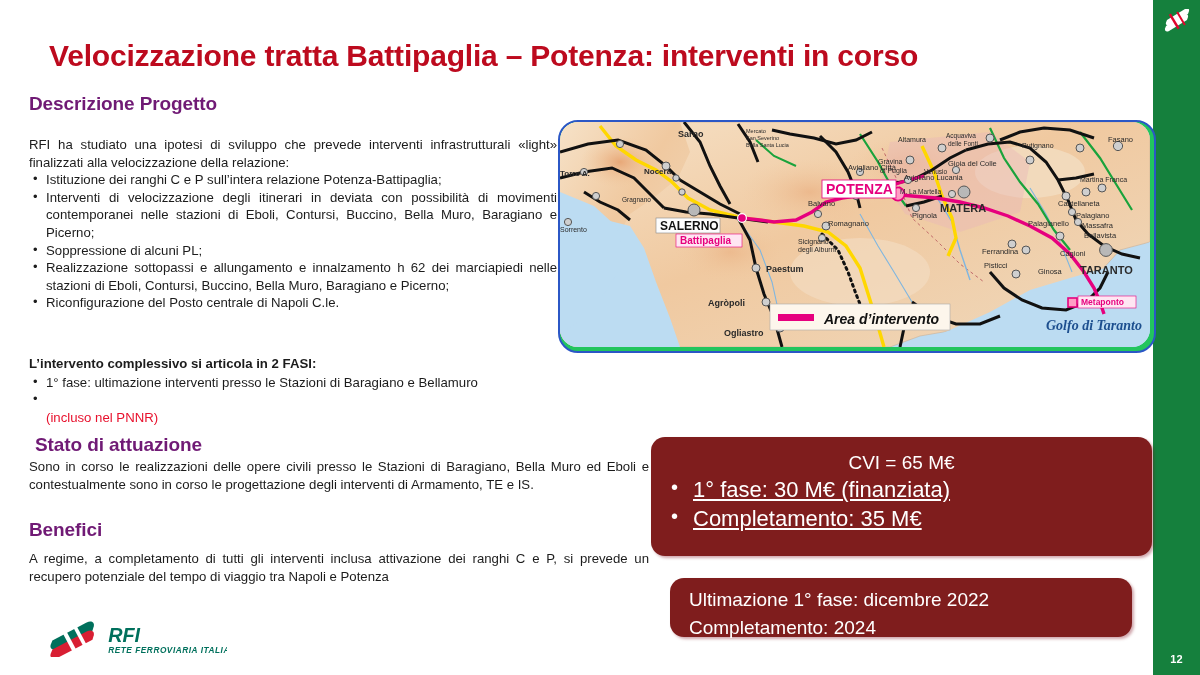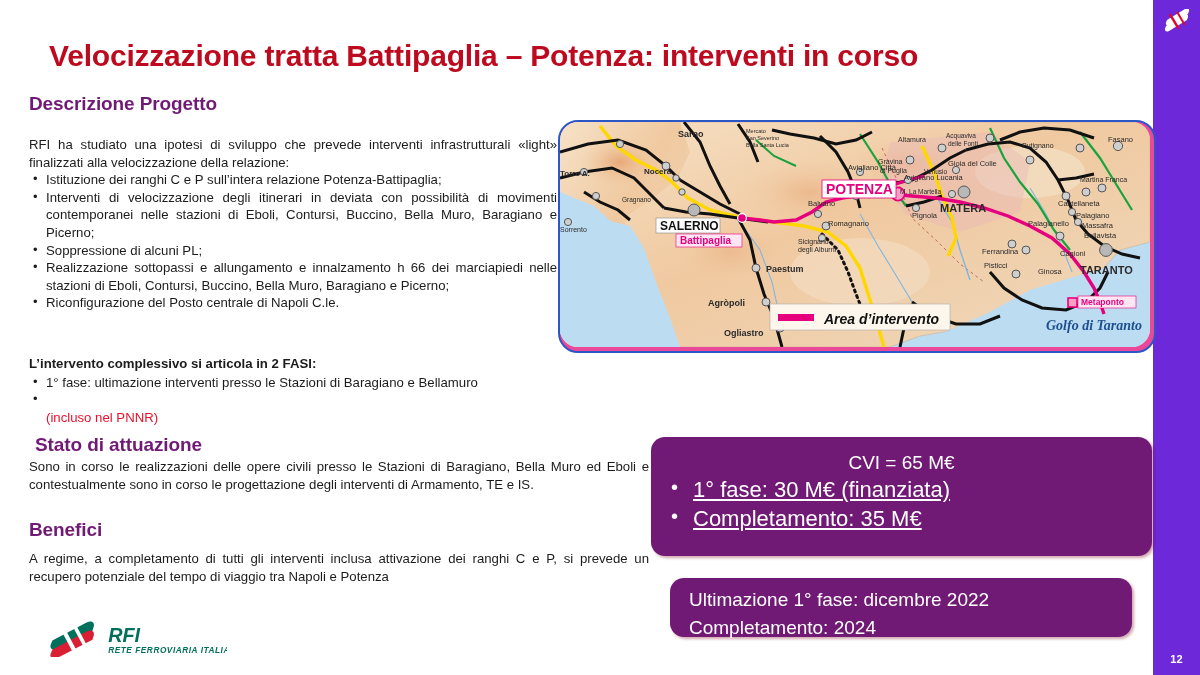--- a/index.html
+++ b/index.html
@@ -7,21 +7,21 @@
   body{
     width:1200px;height:675px;position:relative;overflow:hidden;
     font-family:"Liberation Sans", sans-serif;
     color:#231f20;
   }
   .slide{position:absolute;inset:0;background:#fff;}
 
   
   .right-rail{
     position:absolute;top:0;right:0;width:47px;height:675px;
-    background:#6d28d9;
+    background:#15803d;
   }
   .rail-logo{
     position:absolute;top:9px;left:9px;width:30px;height:26px;
   }
   .page-number{
     position:absolute;bottom:10px;left:0;width:47px;text-align:center;
     color:#ffffff;font-size:11px;font-weight:bold;letter-spacing:.2px;
   }
 
   
@@ -55,21 +55,21 @@
   }
   #desc-block{left:29px;top:136px;width:528px;}
   #fasi-block{left:29px;top:355px;width:540px;}
   #fasi-block .fasi-title{font-weight:bold;margin-bottom:1px;}
   .pnnr{color:#e8112d;}
   #stato-block{left:29px;top:458px;width:620px;}
   #benefici-block{left:29px;top:550px;width:620px;}
 
   
   .callout{
-    position:absolute;background:#701a75;border-radius:14px;color:#ffffff;
+    position:absolute;background:#7f1d1d;border-radius:14px;color:#ffffff;
     box-shadow:2px 2px 3px rgba(120,0,20,.35);
   }
   #callout-cvi{left:651px;top:437px;width:501px;height:119px;}
   #callout-cvi .cvi-head{
     text-align:center;font-size:19px;line-height:24px;padding-top:14px;font-weight:400;
   }
   #callout-cvi ul{margin:0;padding:0 0 0 10px;list-style:none;}
   #callout-cvi li{
     position:relative;padding-left:32px;font-size:22px;line-height:29px;text-decoration:underline;
   }
@@ -82,21 +82,21 @@
   }
   #callout-date .dl.first{padding-top:8px;}
 
   
   .rfi-logo{position:absolute;left:47px;top:617px;width:180px;height:40px;}
 
   
   .map-frame{
     position:absolute;left:558px;top:120px;width:594px;height:229px;
     border:2px solid #2b57c6;border-radius:20px;overflow:hidden;
-    background:#ec4899;
+    background:#22c55e;
   }
   .map-frame svg{display:block;}
 </style>
 </head>
 <body>
 
 <div class="slide">
 
   <div class="right-rail">
     <svg class="rail-logo" viewBox="0 0 60 52">
@@ -112,21 +112,21 @@
   <div class="slide-title">Velocizzazione tratta  Battipaglia – Potenza: interventi in corso</div>
 
   <div class="heading" id="h-descrizione">Descrizione Progetto</div>
 
   <div class="body-text" id="desc-block">
     <p>RFI ha studiato una ipotesi di sviluppo che prevede interventi infrastrutturali «light» finalizzati alla velocizzazione della relazione:</p>
     <ul>
       <li>Istituzione dei ranghi C e P sull’intera relazione Potenza-Battipaglia;</li>
       <li>Interventi di velocizzazione degli itinerari in deviata con possibilità di movimenti contemporanei nelle stazioni di Eboli, Contursi, Buccino, Bella Muro, Baragiano  e Picerno;</li>
       <li>Soppressione di alcuni PL;</li>
-      <li>Realizzazione sottopassi e allungamento e innalzamento h 66 dei marciapiedi nelle stazioni di Eboli, Contursi, Buccino, Bella Muro, Baragiano  e Picerno;</li>
+      <li>Realizzazione sottopassi e allungamento e innalzamento h 62 dei marciapiedi nelle stazioni di Eboli, Contursi, Buccino, Bella Muro, Baragiano  e Picerno;</li>
       <li>Riconfigurazione del Posto centrale di Napoli C.le.</li>
     </ul>
   </div>
 
   <div class="body-text" id="fasi-block">
     <p class="fasi-title">L’intervento complessivo si articola in 2 FASI:</p>
     <ul>
       <li>1° fase: ultimazione interventi presso le Stazioni di Baragiano e Bellamuro</li>
       <li><br><span class="pnnr">(incluso nel PNNR)</span></li>
     </ul>

